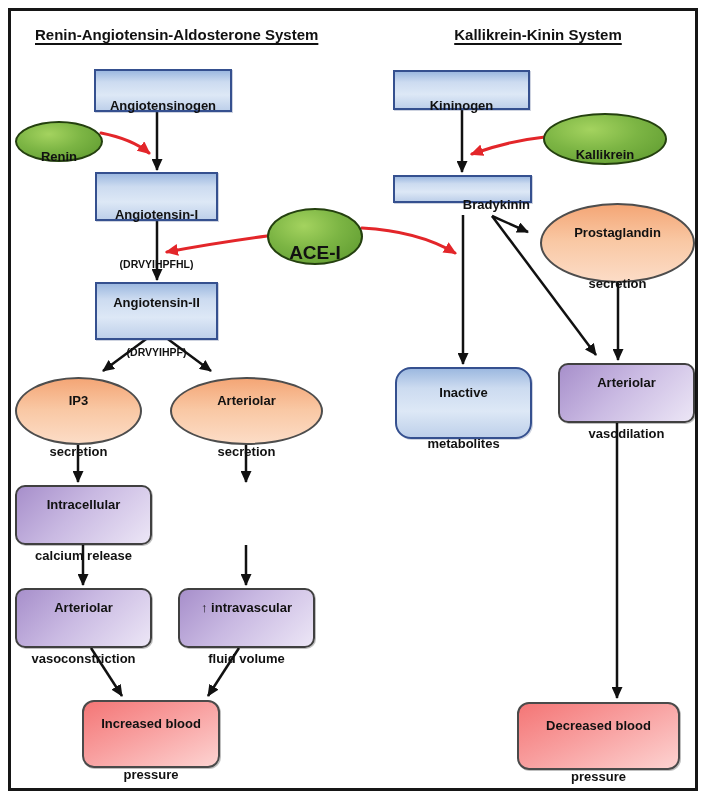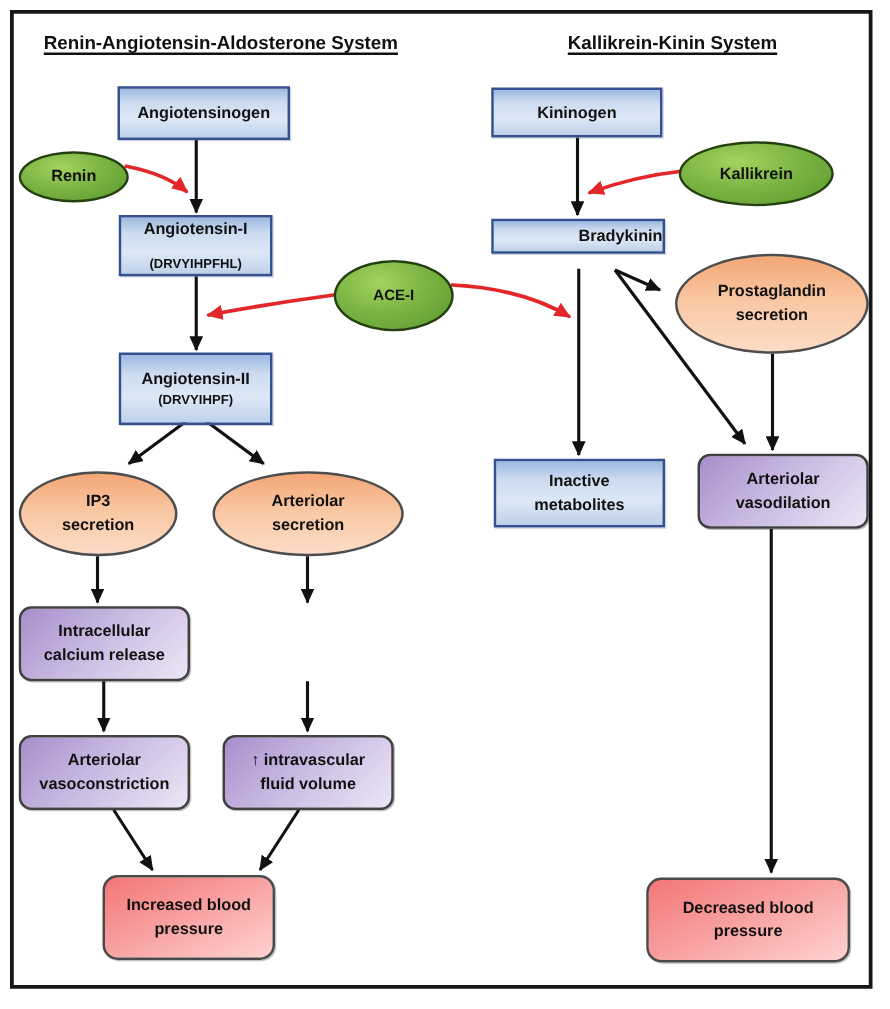--- a/index.html
+++ b/index.html
@@ -10,55 +10,55 @@
   .frame{position:absolute;left:8px;top:8px;width:690px;height:783px;border:3px solid #161616;box-sizing:border-box;}
   .title{position:absolute;font-size:15px;font-weight:bold;text-align:center;
          text-decoration:underline;text-decoration-thickness:2px;text-underline-offset:3px;white-space:nowrap;}
   #t-left{left:35px;top:26px;width:280px;}
   #t-right{left:428px;top:26px;width:220px;}
   svg.arrows{position:absolute;left:0;top:0;z-index:1;}
   .node{
     position:absolute;z-index:2;display:flex;flex-direction:column;justify-content:center;align-items:center;
     box-sizing:border-box;text-align:center;font-weight:bold;font-size:13px;line-height:1.45;
   }
-  .node span{display:block;}
+  .node span{display:block;margin-top:32px;}
   .sub{font-size:10.5px;}
   
   .b{background:linear-gradient(180deg,#9db9e0 0%,#ccdbf0 28%,#dde8f6 62%,#bed0ea 100%);
      border:2px solid #35508f;box-shadow:1px 1px 0 rgba(60,80,130,.25);}
   
   .g{background:radial-gradient(ellipse at 38% 30%,#a4d35f 0%,#7cb544 45%,#68a336 78%,#5c9530 100%);
      border:2px solid #24400f;border-radius:50%;}
   
   .p{background:linear-gradient(180deg,#f4a676 0%,#f9c8a4 48%,#fcdcc6 100%);
      border:2px solid #4d4d4d;border-radius:50%;}
   
   .v{background:linear-gradient(135deg,#a78fcb 0%,#c9b9e2 45%,#ece6f6 100%);
      border:2px solid #404040;border-radius:10px;box-shadow:1px 1px 0 rgba(0,0,0,.25);}
   
   .r{background:linear-gradient(155deg,#f47676 0%,#f89e9e 45%,#fdd3d1 100%);
      border:2px solid #4a4a4a;border-radius:12px;box-shadow:1px 1px 0 rgba(0,0,0,.25);}
 
   #n-angiotensinogen{left:94px;top:69px;width:138px;height:43px;}
   #n-renin{left:15px;top:121px;width:88px;height:41px;}
   #n-angiotensin1{left:95px;top:172px;width:123px;height:49px;justify-content:space-between;}
-  #n-ace{left:267px;top:208px;width:96px;height:57px;font-size:12px;}
+  #n-ace{left:267px;top:208px;width:96px;height:57px;font-size:19px;}
   #n-angiotensin2{left:95px;top:282px;width:123px;height:58px;}
   #n-ip3{left:15px;top:377px;width:127px;height:68px;}
   #n-aldosterone{left:170px;top:377px;width:153px;height:68px;}
   #n-intracellular{left:15px;top:485px;width:137px;height:60px;}
   #n-sodium{left:172px;top:485px;width:148px;height:60px;}
   #n-vasoconstriction{left:15px;top:588px;width:137px;height:60px;}
   #n-fluidvolume{left:178px;top:588px;width:137px;height:60px;}
   #n-increasedbp{left:82px;top:700px;width:138px;height:68px;}
   #n-kininogen{left:393px;top:70px;width:137px;height:40px;}
   #n-kallikrein{left:543px;top:113px;width:124px;height:52px;}
   #n-bradykinin{left:393px;top:175px;width:139px;height:28px;align-items:flex-end;}
   #n-prostaglandin{left:540px;top:203px;width:155px;height:80px;}
-  #n-inactive{left:395px;top:367px;width:137px;height:55px;}
+  #n-inactive{left:395px;top:367px;width:137px;height:72px;border-radius:16px;}
   #n-vasodilation{left:558px;top:363px;width:137px;height:60px;}
   #n-decreasedbp{left:517px;top:702px;width:163px;height:68px;}
 </style>
 </head>
 <body>
 
 <div id="stage">
   <div class="frame"></div>
 
   <div class="title" id="t-left">Renin-Angiotensin-Aldosterone System</div>

